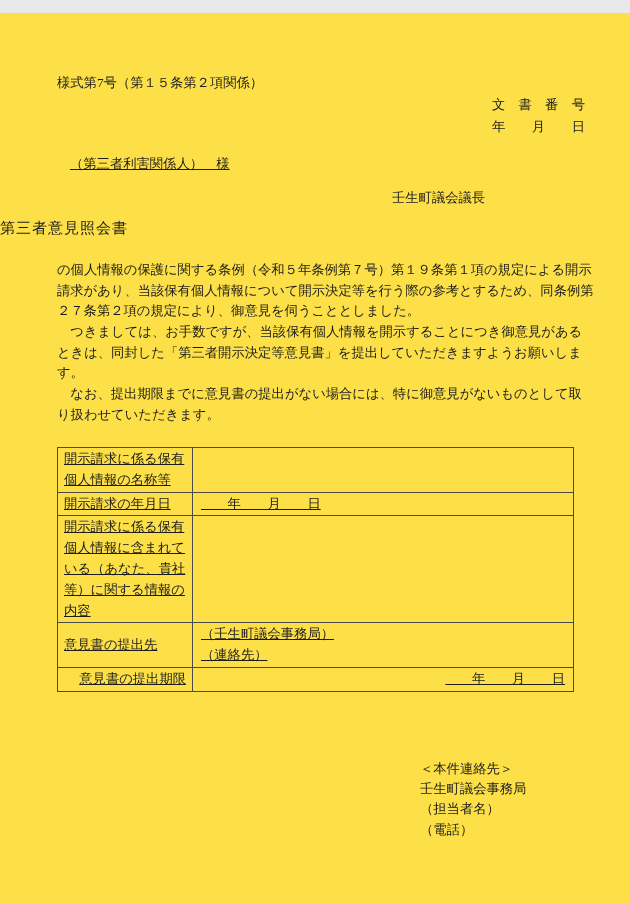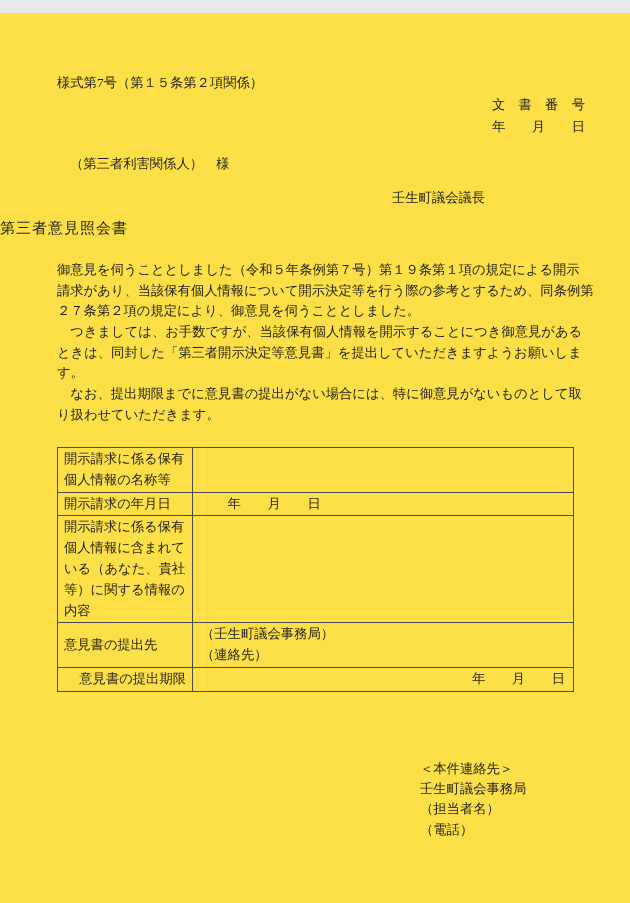--- a/index.html
+++ b/index.html
@@ -9,25 +9,25 @@
     width: 630px;
     height: 903px;
     margin: 13px auto;
     background: #fde047;
     color: #1c1c1c;
     font-family: "Liberation Serif", "DejaVu Serif", serif;
     font-size: 13.3px;
     overflow: hidden;
   }
   .abs { position: absolute; }
-  .pre { white-space: pre-line; }
+  .pre { white-space: pre-line; text-decoration: underline; }
   .form-number { left: 57px; top: 61px; }
   .doc-number  { right: 45px; top: 83px; text-align: left; }
   .doc-date    { right: 45px; top: 105px; text-align: right; }
-  .addressee   { left: 70px; top: 142px; }
+  .addressee   { left: 70px; top: 142px; text-decoration: underline; }
   .sender      { left: 392px; top: 176px; }
   .doc-title   { left: 0; top: 206px; width: 100%; text-align: left; font-size: 15px; letter-spacing: 1px; }
   .body-block  { left: 57px; top: 247px; width: 520px; }
   .body-line   { line-height: 20.7px; height: 20.7px; white-space: nowrap; }
   .form-table-wrap { left: 57px; top: 434px; }
   table.form-table {
     border-collapse: collapse;
     width: 517px;
     table-layout: fixed;
   }
@@ -57,21 +57,21 @@
   <div class="abs doc-number">文　書　番　号</div>
   <div class="abs doc-date">年　　月　　日</div>
 
   <div class="abs addressee">（第三者利害関係人）　様</div>
 
   <div class="abs sender">壬生町議会議長</div>
 
   <div class="abs doc-title">第三者意見照会書</div>
 
   <div class="abs body-block">
-    <div class="body-line">御意見を伺うこととしました（令和５年条例第７号）第１９条第１項の規定による開示</div>
+    <div class="body-line">の個人情報の保護に関する条例（令和５年条例第７号）第１９条第１項の規定による開示</div>
     <div class="body-line">請求があり、当該保有個人情報について開示決定等を行う際の参考とするため、同条例第</div>
     <div class="body-line">２７条第２項の規定により、御意見を伺うこととしました。</div>
     <div class="body-line">　つきましては、お手数ですが、当該保有個人情報を開示することにつき御意見がある</div>
     <div class="body-line">ときは、同封した「第三者開示決定等意見書」を提出していただきますようお願いしま</div>
     <div class="body-line">す。</div>
     <div class="body-line">　なお、提出期限までに意見書の提出がない場合には、特に御意見がないものとして取</div>
     <div class="body-line">り扱わせていただきます。</div>
   </div>
 
   <div class="abs form-table-wrap">

